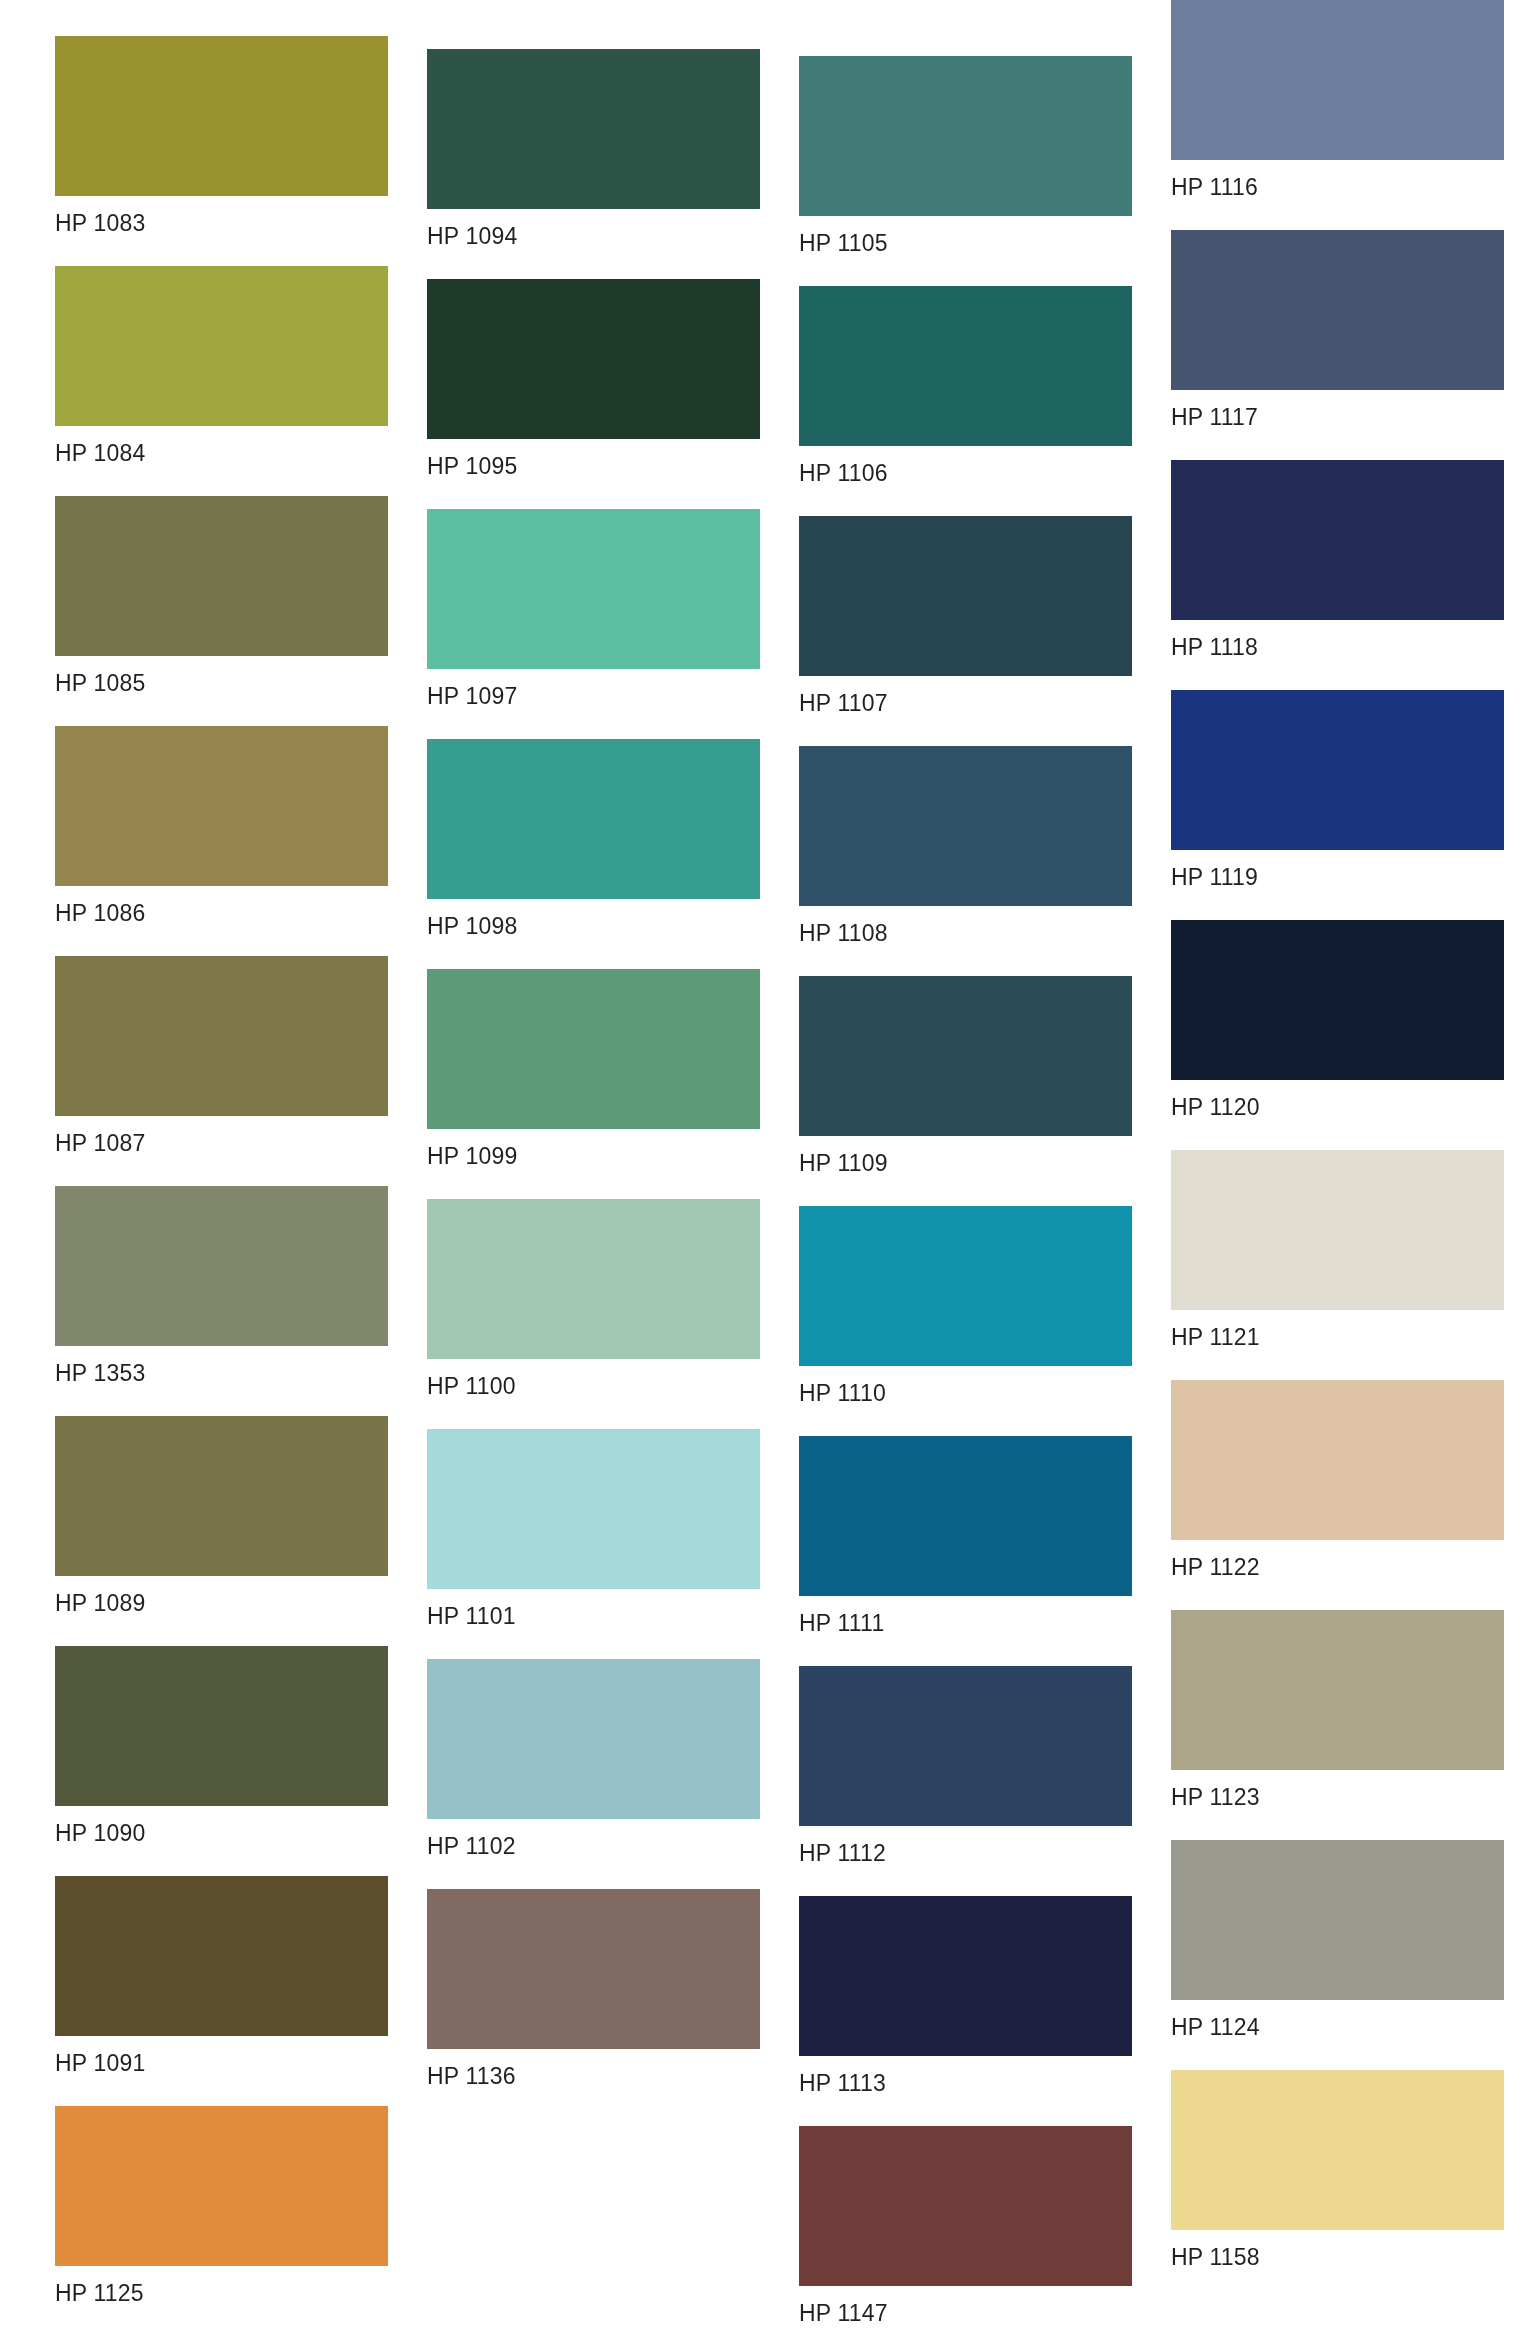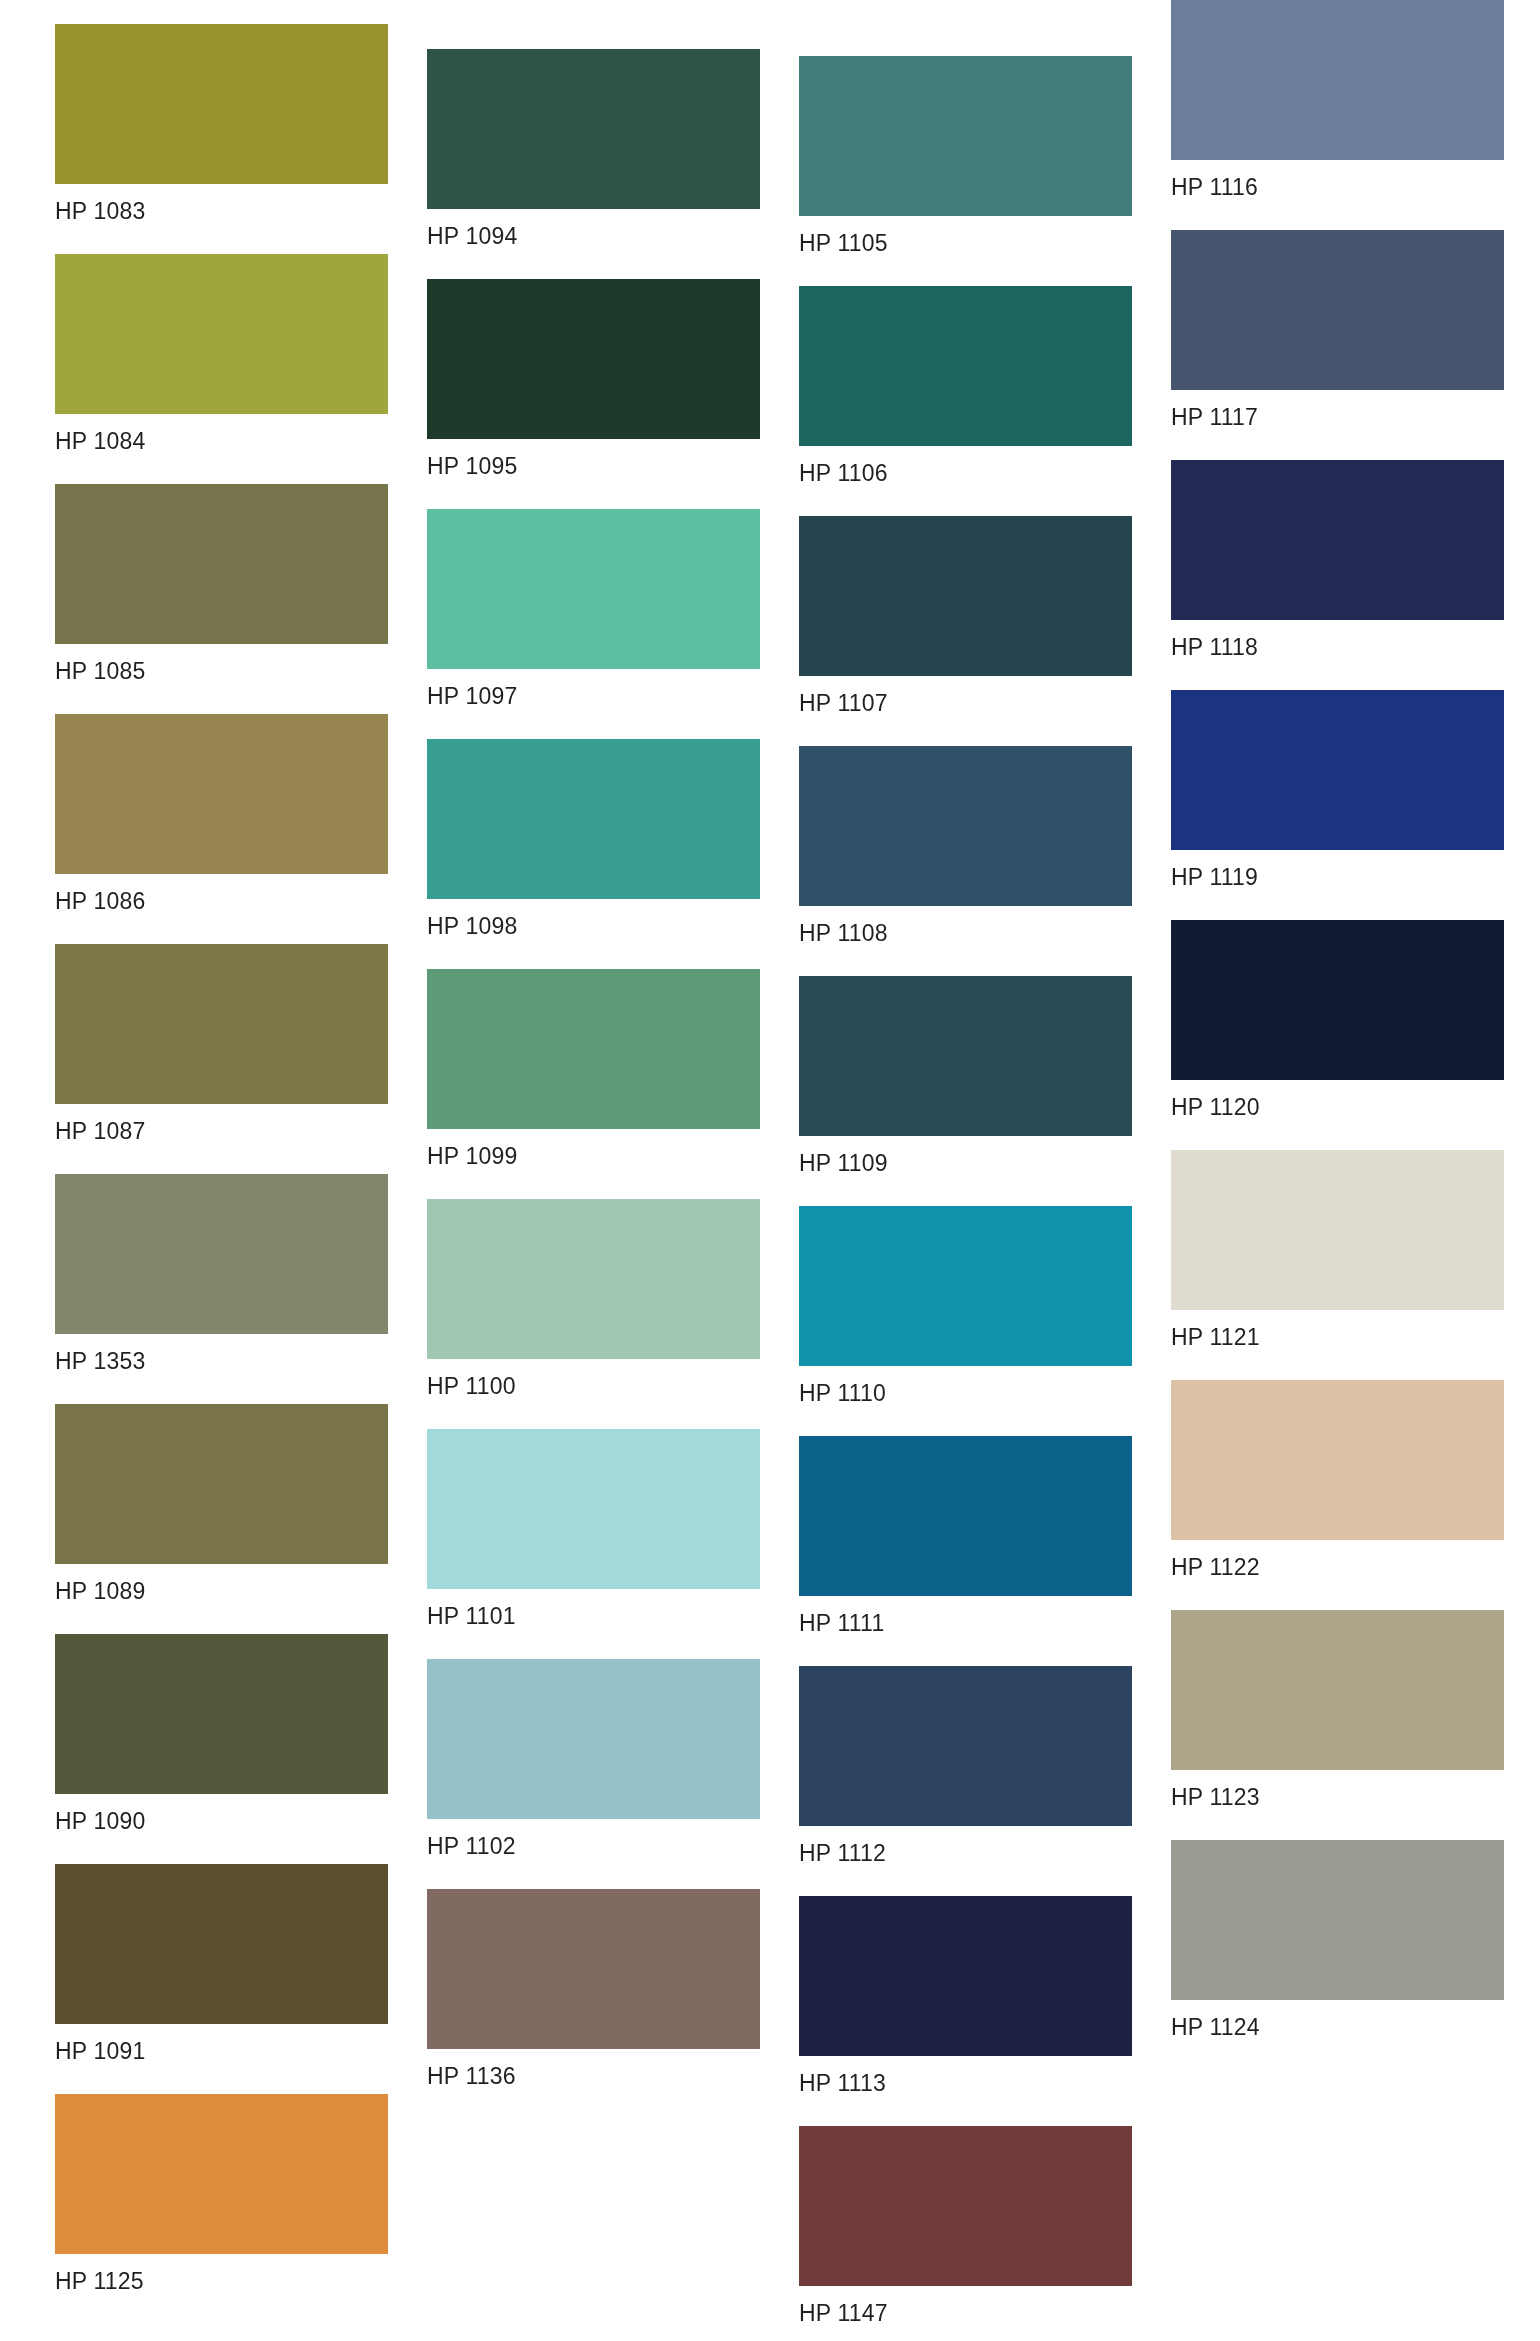--- a/index.html
+++ b/index.html
@@ -22,21 +22,21 @@
     background: #ffffff;
   }
 
   .palette-column {
     position: absolute;
     top: 0;
     width: 340px;
   }
 
   
-  .palette-column.col-0 { left: 55px;   padding-top: 24px; }
+  .palette-column.col-0 { left: 55px;   padding-top: 36px; }
   .palette-column.col-1 { left: 427px;  padding-top: 49px; }
   .palette-column.col-2 { left: 799px;  padding-top: 56px; }
   .palette-column.col-3 { left: 1171px; }
 
   .swatch-cell {
     position: relative;
     width: 333px;
     margin-bottom: 31px;
   }
 
@@ -213,14 +213,18 @@
         <span class="swatch-label">HP 1122</span>
       </div>
       <div class="swatch-cell">
         <span class="swatch-chip" style="background-color: rgb(172, 165, 138);"></span>
         <span class="swatch-label">HP 1123</span>
       </div>
       <div class="swatch-cell">
         <span class="swatch-chip" style="background-color: rgb(154, 154, 145);"></span>
         <span class="swatch-label">HP 1124</span>
       </div>
+      <div class="swatch-cell">
+        <span class="swatch-chip" style="background-color: rgb(236, 216, 144);"></span>
+        <span class="swatch-label">HP 1158</span>
+      </div>
     </div>
   </div>
 
 </body></html>

